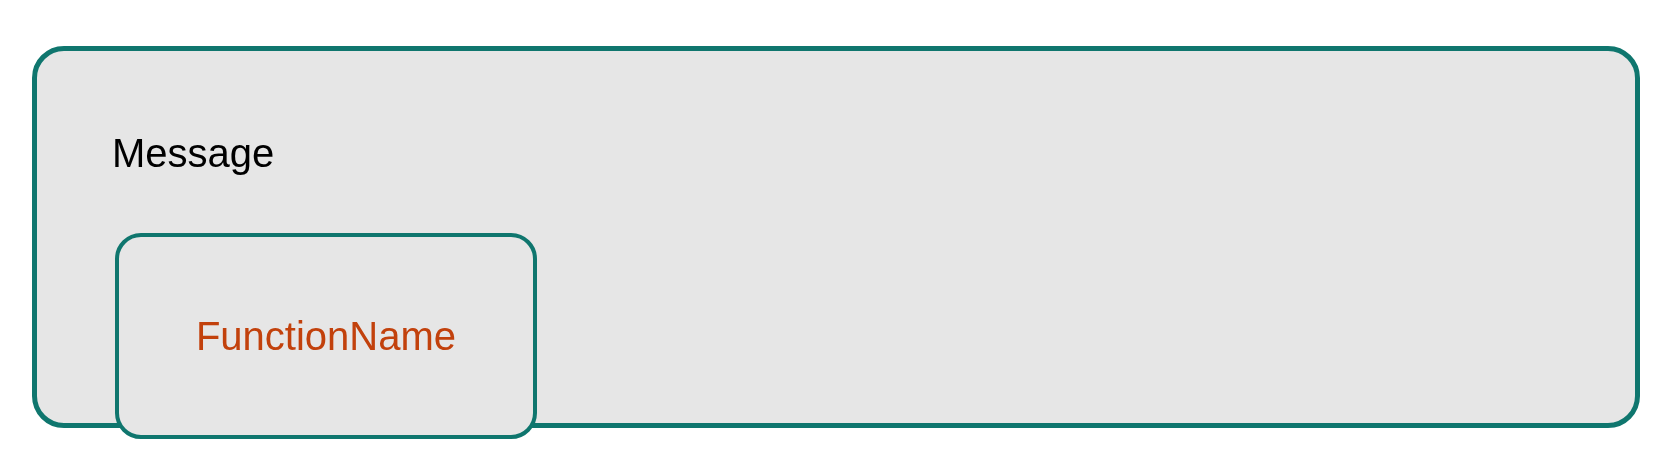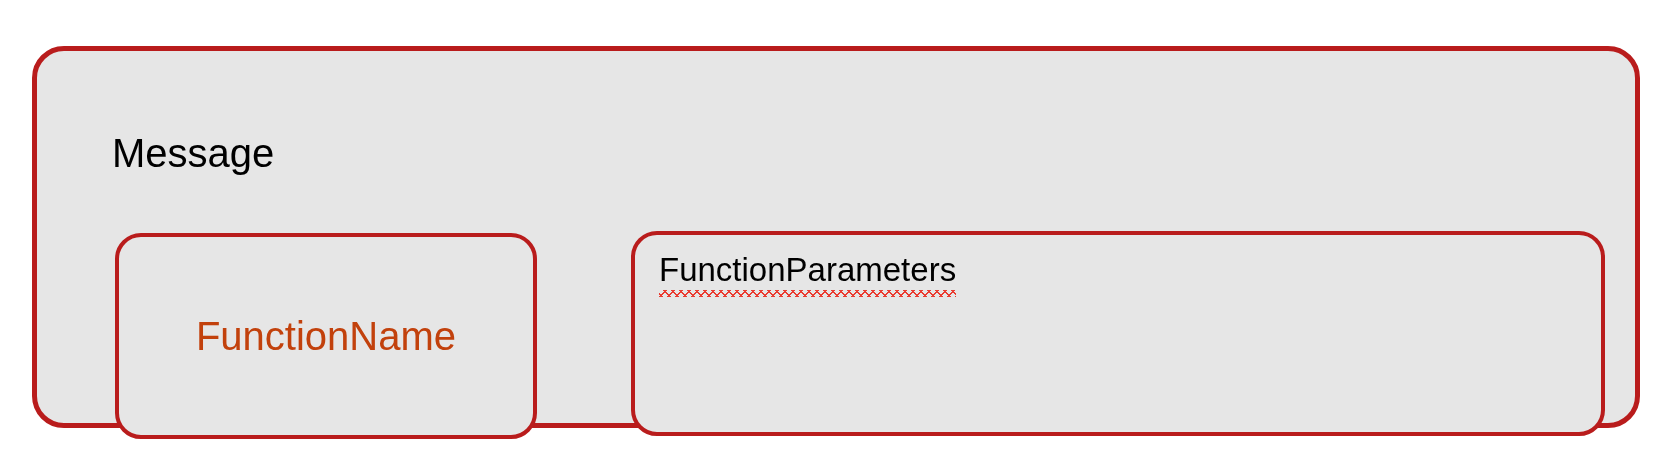--- a/index.html
+++ b/index.html
@@ -20,21 +20,21 @@
     width: 1666px;
     height: 468px;
     background: #ffffff;
   }
 
   
   .rbox {
     position: absolute;
     box-sizing: border-box;
     background: #e6e6e6;
-    border: 4px solid #b91c1c;
+    border: 4px solid #0f766e;
   }
 
   
   #message-box {
     left: 32px;
     top: 46px;
     width: 1608px;
     height: 382px;
     border-radius: 32px;
     border-width: 5px;
@@ -117,23 +117,15 @@
 <div id="canvas">
 
   <div class="rbox" id="message-box">
 
     <span id="message-label">Message</span>
 
     <div class="rbox" id="function-name-box">
       <span id="function-name-label" class="param-label">FunctionName</span>
     </div>
 
-    <div class="rbox" id="function-params-box">
-
-      <div id="function-params-label-wrap">
-        <span id="function-params-label">FunctionParameters</span>
-        <span id="spellcheck-squiggle"></span>
-      </div>
-
-    </div>
 
   </div>
 </div>
 
 </body></html>

